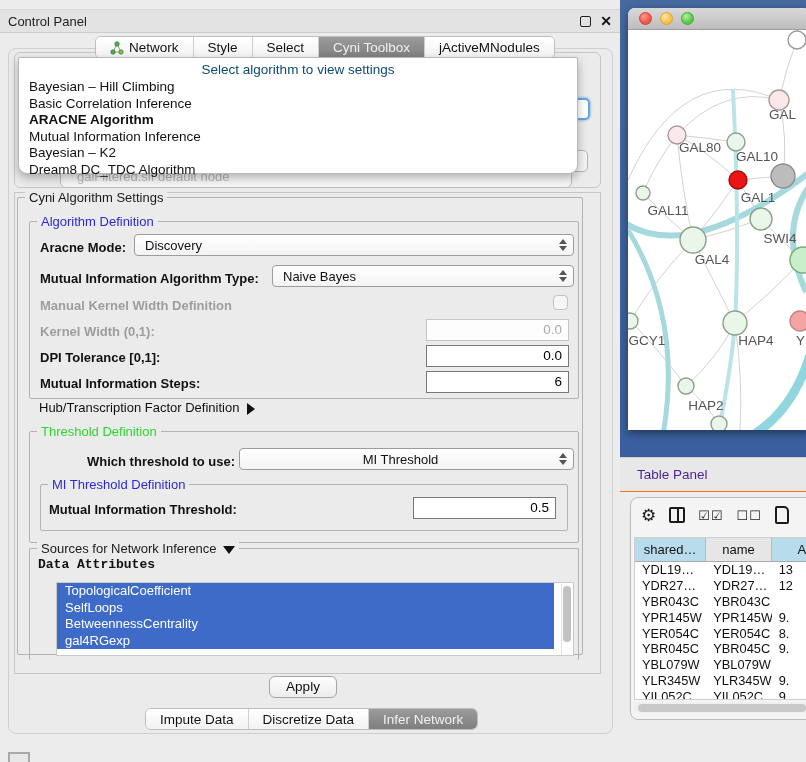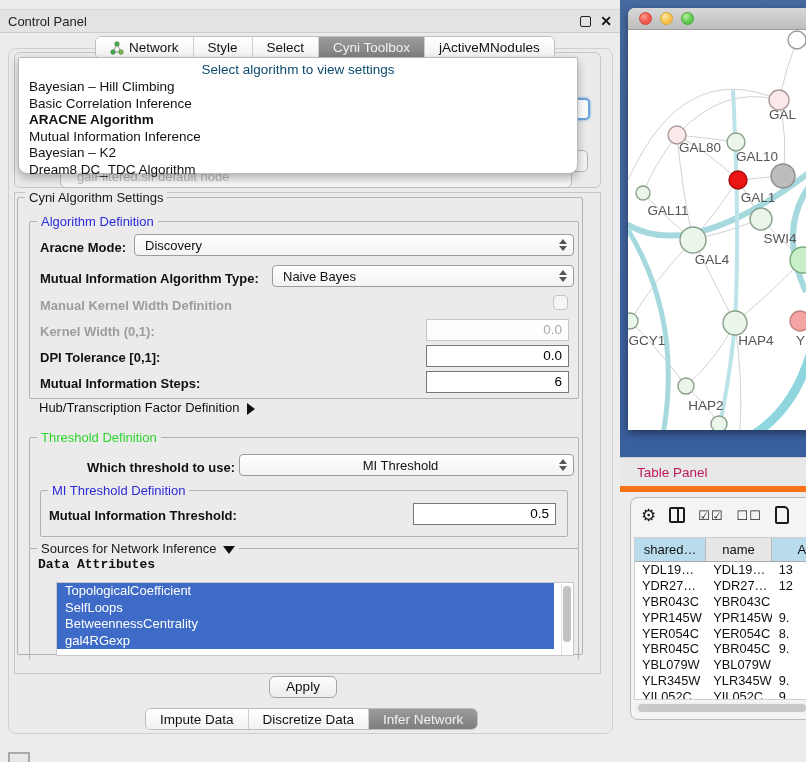--- a/index.html
+++ b/index.html
@@ -75,21 +75,21 @@
   
   #desktop-blue { left:620px; top:0; width:186px; height:457px; background:linear-gradient(#46699f,#3a5f9e); }
   #net-window { left:628px; top:8px; width:182px; height:422px; border-radius:7px 7px 0 0; box-shadow:0 3px 8px rgba(0,0,0,.45); background:#fff; }
   #net-titlebar { position:absolute; left:0; top:0; width:100%; height:22px; background:linear-gradient(#d9d9d9,#bdbdbd); border-bottom:1px solid #9e9e9e; border-radius:7px 7px 0 0; display:flex; align-items:center; gap:8px; padding-left:11px; }
   .tl { width:13px; height:13px; border-radius:50%; }
   .tl-red { background:radial-gradient(circle at 35% 30%, #ff9a90, #ef564b 60%); border:1px solid #d44237; }
   .tl-yellow { background:radial-gradient(circle at 35% 30%, #ffe9a0, #f5bf4a 60%); border:1px solid #d9a52f; }
   .tl-green { background:radial-gradient(circle at 35% 30%, #b6f3a0, #5cc74b 60%); border:1px solid #45a835; }
   #net-canvas { position:absolute; left:0; top:22px; width:182px; height:400px; overflow:hidden; background:#fff; }
 
-  #table-panel-strip { left:620px; top:457px; width:186px; height:35px; background:#e8e8e8; border-top:1px solid #d0d0d0; border-bottom:6px solid #f97316; display:flex; align-items:center; padding-left:17px; font-size:13.5px; color:#be185d; }
+  #table-panel-strip { left:620px; top:457px; width:186px; height:35px; background:#e8e8e8; border-top:1px solid #d0d0d0; border-bottom:1px solid #f97316; display:flex; align-items:center; padding-left:17px; font-size:13.5px; color:#4c1d95; }
   #table-container { left:630px; top:497px; width:200px; height:223px; background:#f4f4f4; border:1px solid #bbbbbb; border-radius:8px; }
   #table-toolbar { position:absolute; left:10px; top:8px; display:flex; align-items:center; gap:13px; }
   .gear-glyph { font-size:17px; color:#1a1a1a; line-height:1; }
   .col-icon { width:16px; height:16px; border:2px solid #1a1a1a; border-radius:2px; position:relative; }
   .col-icon::after { content:""; position:absolute; left:50%; top:0; width:2px; height:100%; background:#1a1a1a; }
   .cb-glyph { font-size:13px; color:#1a1a1a; letter-spacing:1px; }
   .doc-icon { width:14px; height:18px; border:2px solid #1a1a1a; border-radius:2px 5px 2px 2px; }
   #yeast-table { position:absolute; left:3px; top:39px; width:200px; height:163px; background:#fff; border:1px solid #cfcfcf; overflow:hidden; }
   .th-row { display:flex; height:24px; border-bottom:1px solid #a9a9a9; }
   .th { font-size:13px; color:#111; text-align:center; line-height:23px; border-right:1px solid #b9b9b9; background:#e6e6e6; }
@@ -194,21 +194,21 @@
       <div class="field" style="left:396px; top:123px; width:143px; height:22px;">0.0</div>
 
       <span class="row-label" style="left:10px; top:154px;">Mutual Information Steps:</span>
       <div class="field" style="left:396px; top:149px; width:143px; height:22px;">6</div>
     </div>
 
     <div class="plain-label" style="left:24px; top:207px;">
       <span>Hub/Transcription Factor Definition</span><span class="tri-right"></span>
     </div>
 
-    <div class="fieldset" style="left:14px; top:244px; width:550px; height:112px;">
+    <div class="fieldset" style="left:14px; top:238px; width:550px; height:112px;">
       <span class="fieldset-title t-green">Threshold Definition</span>
 
       <span class="row-label" style="left:57px; top:22px;">Which threshold to use:</span>
       <div class="combo" style="left:209px; top:16px; width:335px; height:22px;justify-content:center;">
         <span>MI Threshold</span>
         <span class="stepper">
             <span class="arr-up"></span>
             <span class="arr-dn"></span>
           </span>
       </div>

